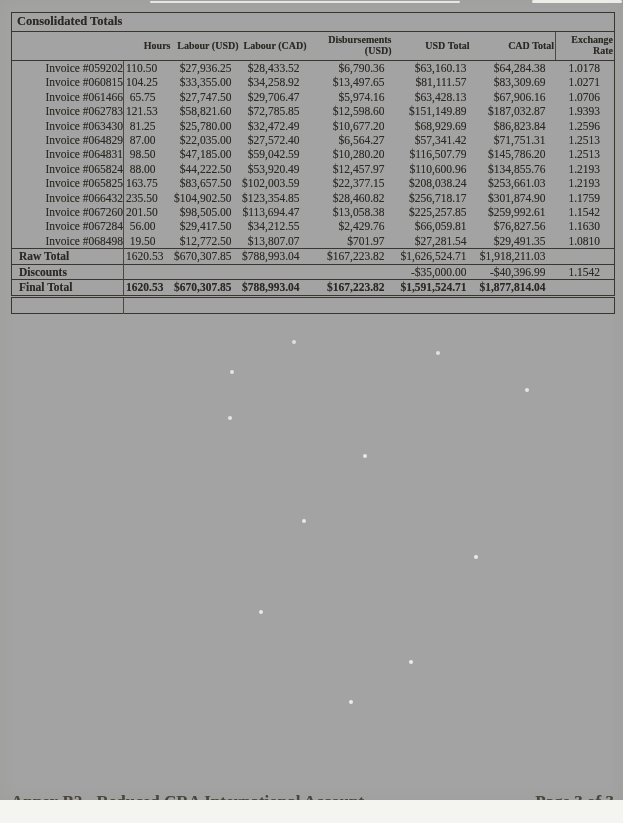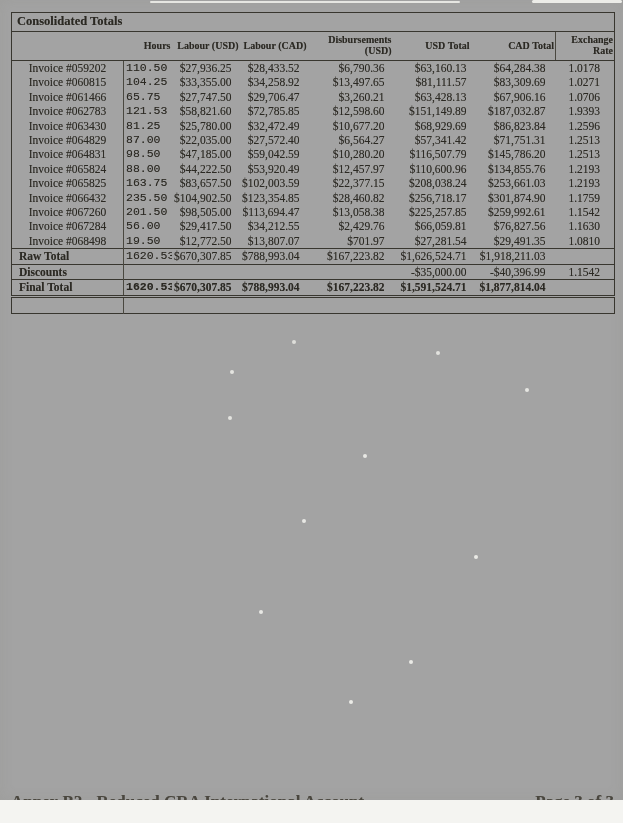--- a/index.html
+++ b/index.html
@@ -36,22 +36,22 @@
     padding:2px 1px;height:24px;
     border-bottom:1.3px solid #38362f;
   }
   thead th.exchange{border-left:1.1px solid #4a4840;}
 
   td{
     height:14.2px;padding:0 2px;line-height:14.4px;
     text-align:right;white-space:nowrap;overflow:hidden;
     vertical-align:middle;
   }
-  td.c0{text-align:center;padding:0;}
-  td.c1{border-left:1.2px solid #4a4840;padding-right:16px;font-family:Liberation Mono, monospace;}
+  td.c0{padding:0;}
+  td.c1{border-left:1.2px solid #4a4840;padding-right:16px;}
   td.c2{padding-right:8px;}
   td.c3{padding-right:8px;}
   td.c4{padding-right:8px;}
   td.c5{padding-right:4px;}
   td.c6{padding-right:10px;text-align:right;}
   td.c7{padding-right:14px;}
 
   tr.raw-total td{border-top:1.2px solid #38362f;}
   tr.discounts td{border-top:1px solid #38362f;}
   tr.final-total td{border-top:1.1px solid #38362f;border-bottom:3.5px double #38362f;font-weight:bold;}
@@ -130,21 +130,21 @@
           <td class="c4">$13,497.65</td>
           <td class="c5">$81,111.57</td>
           <td class="c6">$83,309.69</td>
           <td class="c7">1.0271</td>
         </tr>
         <tr>
           <td class="c0">Invoice #061466</td>
           <td class="c1">65.75</td>
           <td class="c2">$27,747.50</td>
           <td class="c3">$29,706.47</td>
-          <td class="c4">$3,260.21</td>
+          <td class="c4">$5,974.16</td>
           <td class="c5">$63,428.13</td>
           <td class="c6">$67,906.16</td>
           <td class="c7">1.0706</td>
         </tr>
         <tr>
           <td class="c0">Invoice #062783</td>
           <td class="c1">121.53</td>
           <td class="c2">$58,821.60</td>
           <td class="c3">$72,785.85</td>
           <td class="c4">$12,598.60</td>

